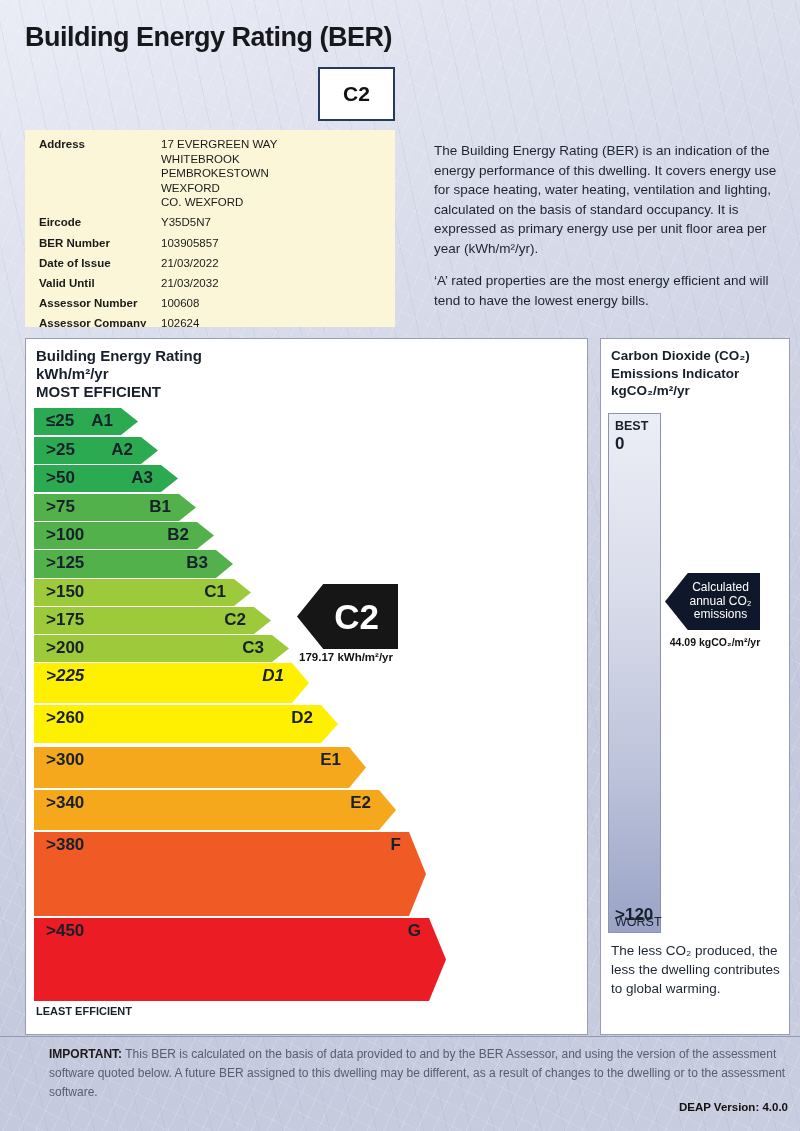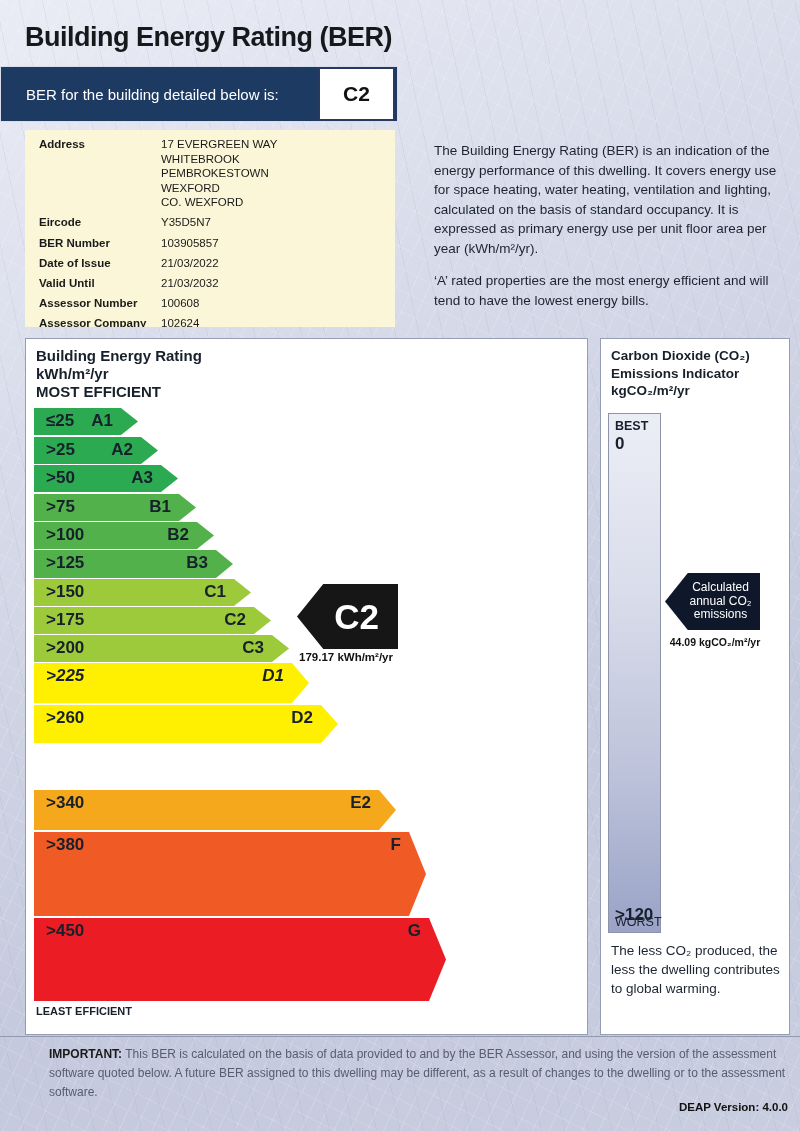--- a/index.html
+++ b/index.html
@@ -73,23 +73,20 @@
   .footer-text b { color:#1a1a1a; }
   .deap { right:12px; top:1101px; font-size:11.5px; font-weight:bold; color:#111; }
 </style>
 </head>
 <body>
 
 <div class="page">
 
   <h1 class="abs page-title">Building Energy Rating (BER)</h1>
 
-  <div class="abs banner">
-    <span class="banner-label">BER for the building detailed below is:</span>
-  </div>
   <div class="abs rating-box">C2</div>
 
   <div class="abs details-card">
     <div id="details-rows">
         <div class="detail-row">
           <span class="detail-label">Address</span>
           <div class="detail-value">
             <div>17 EVERGREEN WAY</div>
             <div>WHITEBROOK</div>
             <div>PEMBROKESTOWN</div>
@@ -197,20 +194,25 @@
         <div class="band" style="top: 255px; height: 40px; width: 275px; font-style: italic;">
           <div class="band-shape" style="background: rgb(254, 240, 0);"></div>
           <span class="band-threshold">&gt;225</span>
           <span class="band-class">D1</span>
         </div>
         <div class="band" style="top: 297px; height: 38px; width: 304px;">
           <div class="band-shape" style="background: rgb(254, 240, 0);"></div>
           <span class="band-threshold">&gt;260</span>
           <span class="band-class">D2</span>
         </div>
+        <div class="band" style="top: 339px; height: 41px; width: 332px;">
+          <div class="band-shape" style="background: rgb(246, 168, 28);"></div>
+          <span class="band-threshold">&gt;300</span>
+          <span class="band-class">E1</span>
+        </div>
         <div class="band" style="top: 382px; height: 40px; width: 362px;">
           <div class="band-shape" style="background: rgb(246, 168, 28);"></div>
           <span class="band-threshold">&gt;340</span>
           <span class="band-class">E2</span>
         </div>
         <div class="band" style="top: 424px; height: 84px; width: 392px;">
           <div class="band-shape" style="background: rgb(240, 91, 37);"></div>
           <span class="band-threshold">&gt;380</span>
           <span class="band-class">F</span>
         </div>

